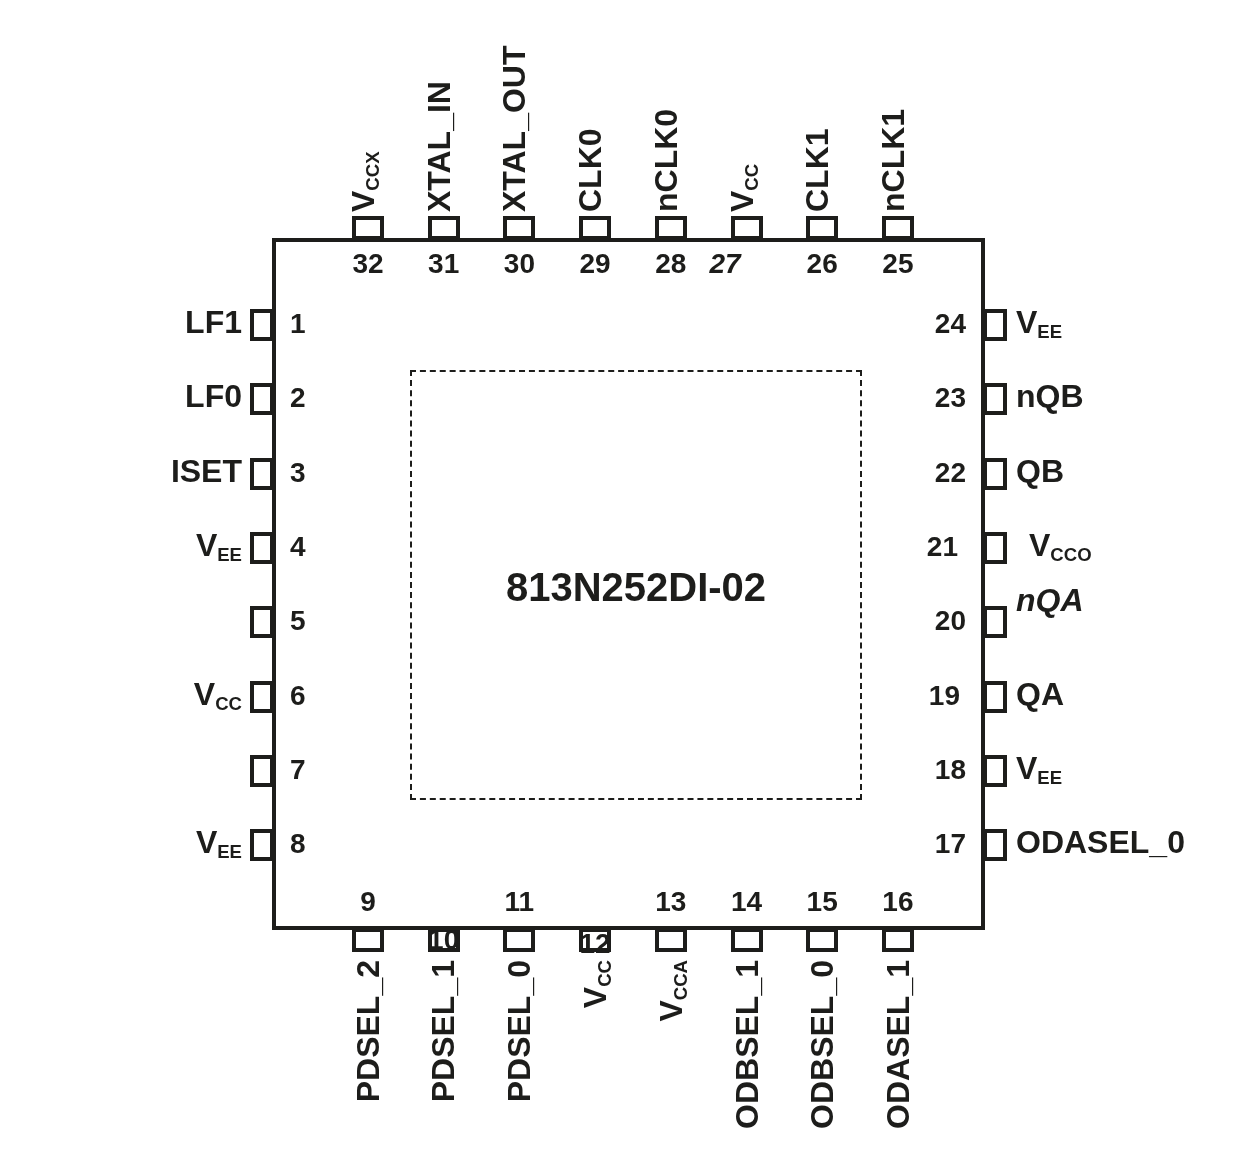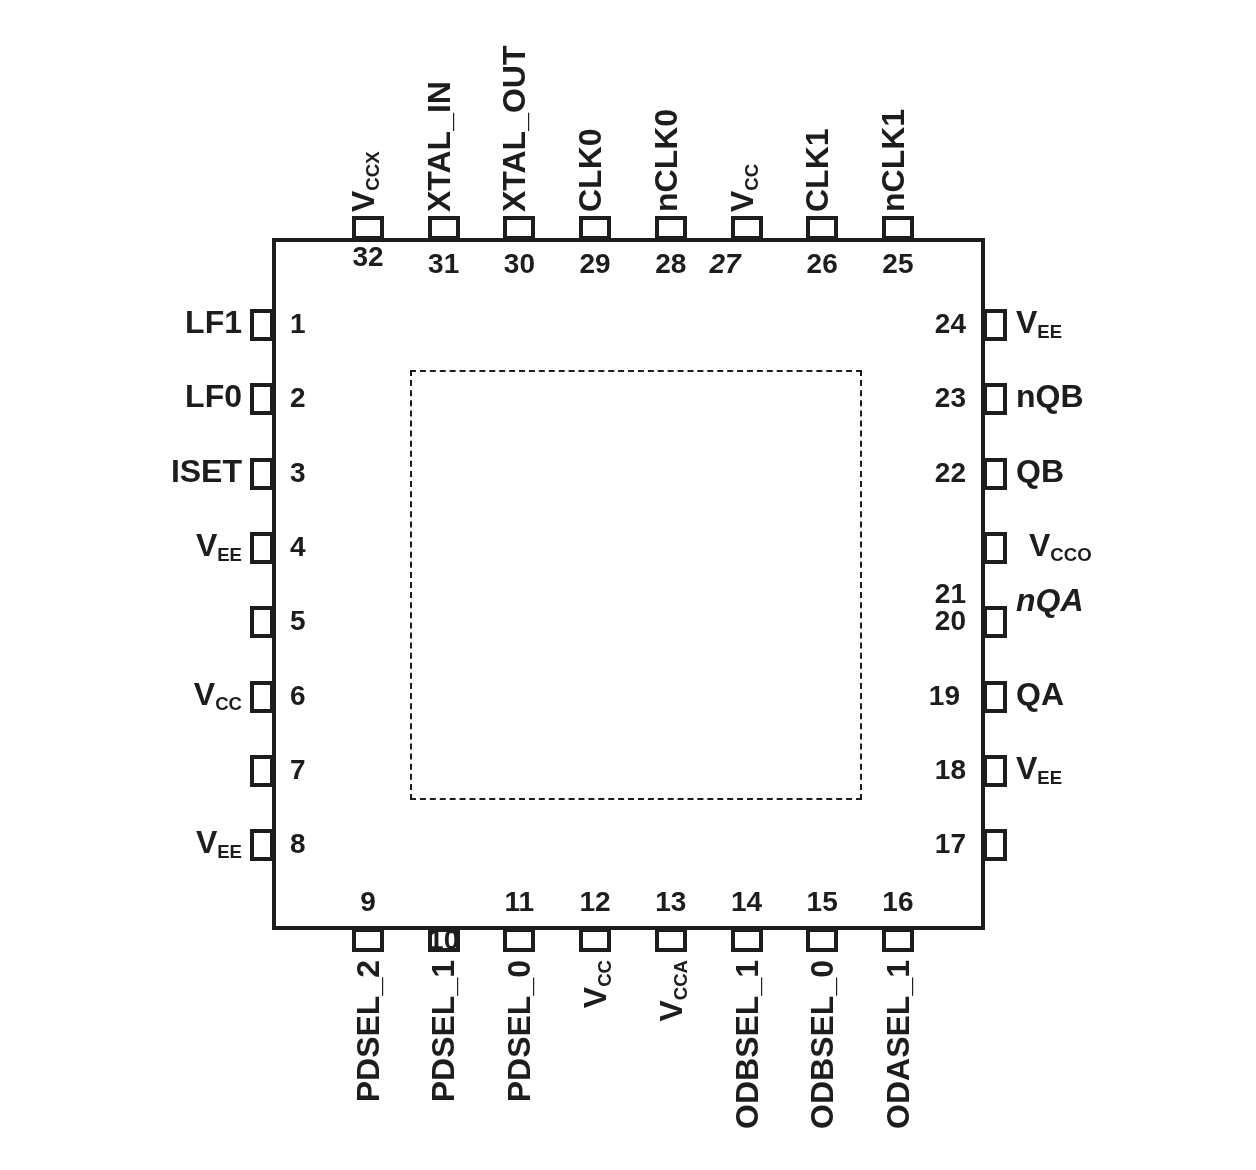--- a/index.html
+++ b/index.html
@@ -33,20 +33,21 @@
   .v-anchor { position:absolute; width:0; height:0; }
   .rot-up   { position:absolute; left:0; bottom:0; transform-origin:0 100%; transform:rotate(-90deg); line-height:32px; }
   .rot-down { position:absolute; right:0; top:0; transform-origin:100% 0; transform:rotate(-90deg); line-height:32px; }
 </style>
 </head>
 <body>
 
 <div class="canvas" id="diagram">
   <div class="chip-body"></div>
   <div class="exposed-pad"></div>
+  <div class="chip-title">813N252DI-02</div>
 <div class="stub stub-h" style="left: 250px; top: 309px;"></div>
     <div class="pin-num" style="left: 290px; top: 325px; transform: translateY(-52%);">1</div>
     <div class="pin-label" style="right: 1014px; top: 325px; transform: translateY(-52%);"><span>LF1</span><span class="sub"></span></div>
     <div class="stub stub-h" style="left: 250px; top: 383.3px;"></div>
     <div class="pin-num" style="left: 290px; top: 399.3px; transform: translateY(-52%);">2</div>
     <div class="pin-label" style="right: 1014px; top: 399.3px; transform: translateY(-52%);"><span>LF0</span><span class="sub"></span></div>
     <div class="stub stub-h" style="left: 250px; top: 457.6px;"></div>
     <div class="pin-num" style="left: 290px; top: 473.6px; transform: translateY(-52%);">3</div>
     <div class="pin-label" style="right: 1014px; top: 473.6px; transform: translateY(-52%);"><span>ISET</span><span class="sub"></span></div>
     <div class="stub stub-h" style="left: 250px; top: 531.9px;"></div>
@@ -65,35 +66,36 @@
     <div class="stub stub-h" style="left: 983px; top: 309px;"></div>
     <div class="pin-num" style="right: 290px; top: 325px; transform: translateY(-52%);">24</div>
     <div class="pin-label" style="left: 1016px; top: 325px; transform: translateY(-52%);"><span>V</span><span class="sub">EE</span></div>
     <div class="stub stub-h" style="left: 983px; top: 383.3px;"></div>
     <div class="pin-num" style="right: 290px; top: 399.3px; transform: translateY(-52%);">23</div>
     <div class="pin-label" style="left: 1016px; top: 399.3px; transform: translateY(-52%);"><span>nQB</span><span class="sub"></span></div>
     <div class="stub stub-h" style="left: 983px; top: 457.6px;"></div>
     <div class="pin-num" style="right: 290px; top: 473.6px; transform: translateY(-52%);">22</div>
     <div class="pin-label" style="left: 1016px; top: 473.6px; transform: translateY(-52%);"><span>QB</span><span class="sub"></span></div>
     <div class="stub stub-h" style="left: 983px; top: 531.9px;"></div>
-    <div class="pin-num" style="right: 290px; top: 547.9px; transform: translateY(-52%); margin-top: 47px;">21</div>
+    <div class="pin-num" style="right: 298px; top: 547.9px; transform: translateY(-52%);">21</div>
     <div class="pin-label" style="left: 1016px; top: 547.9px; transform: translateY(-52%); margin-left: 13px;"><span>V</span><span class="sub">CCO</span></div>
     <div class="stub stub-h" style="left: 983px; top: 606.2px;"></div>
     <div class="pin-num" style="right: 290px; top: 622.2px; transform: translateY(-52%);">20</div>
     <div class="pin-label" style="left: 1016px; top: 603px; transform: translateY(-52%); font-style: italic;"><span>nQA</span><span class="sub"></span></div>
     <div class="stub stub-h" style="left: 983px; top: 680.5px;"></div>
     <div class="pin-num" style="right: 296px; top: 696.5px; transform: translateY(-52%);">19</div>
     <div class="pin-label" style="left: 1016px; top: 696.5px; transform: translateY(-52%);"><span>QA</span><span class="sub"></span></div>
     <div class="stub stub-h" style="left: 983px; top: 754.8px;"></div>
     <div class="pin-num" style="right: 290px; top: 770.8px; transform: translateY(-52%);">18</div>
     <div class="pin-label" style="left: 1016px; top: 770.8px; transform: translateY(-52%);"><span>V</span><span class="sub">EE</span></div>
     <div class="stub stub-h" style="left: 983px; top: 829.1px;"></div>
     <div class="pin-num" style="right: 290px; top: 845.1px; transform: translateY(-52%);">17</div>
+    <div class="pin-label" style="left: 1016px; top: 845.1px; transform: translateY(-52%);"><span>ODASEL_0</span><span class="sub"></span></div>
     <div class="stub stub-v" style="left: 352px; top: 216px;"></div>
-    <div class="pin-num num-c" style="left: 328px; top: 241px;">32</div>
+    <div class="pin-num num-c" style="left: 328px; top: 248px;">32</div>
     <div class="v-anchor" style="left: 384px; top: 212px;">
       <div class="pin-label rot-up"><span>V</span><span class="sub">CCX</span></div>
     </div>
     <div class="stub stub-v" style="left: 427.7px; top: 216px;"></div>
     <div class="pin-num num-c" style="left: 403.7px; top: 248px;">31</div>
     <div class="v-anchor" style="left: 459.7px; top: 212px;">
       <div class="pin-label rot-up"><span>XTAL_IN</span><span class="sub"></span></div>
     </div>
     <div class="stub stub-v" style="left: 503.4px; top: 216px;"></div>
     <div class="pin-num num-c" style="left: 479.4px; top: 248px;">30</div>
@@ -134,21 +136,21 @@
     <div class="pin-num num-c" style="left: 403.7px; top: 924px;">10</div>
     <div class="v-anchor" style="left: 427.7px; top: 960px;">
       <div class="pin-label rot-down"><span>PDSEL_1</span><span class="sub"></span></div>
     </div>
     <div class="stub stub-v" style="left: 503.4px; top: 928px;"></div>
     <div class="pin-num num-c" style="left: 479.4px; top: 886px;">11</div>
     <div class="v-anchor" style="left: 503.4px; top: 960px;">
       <div class="pin-label rot-down"><span>PDSEL_0</span><span class="sub"></span></div>
     </div>
     <div class="stub stub-v" style="left: 579.1px; top: 928px;"></div>
-    <div class="pin-num num-c" style="left: 555.1px; top: 886px;">12</div>
+    <div class="pin-num num-c" style="left: 555.1px; top: 928px;">12</div>
     <div class="v-anchor" style="left: 579.1px; top: 960px;">
       <div class="pin-label rot-down"><span>V</span><span class="sub">CC</span></div>
     </div>
     <div class="stub stub-v" style="left: 654.8px; top: 928px;"></div>
     <div class="pin-num num-c" style="left: 630.8px; top: 886px;">13</div>
     <div class="v-anchor" style="left: 654.8px; top: 960px;">
       <div class="pin-label rot-down"><span>V</span><span class="sub">CCA</span></div>
     </div>
     <div class="stub stub-v" style="left: 730.5px; top: 928px;"></div>
     <div class="pin-num num-c" style="left: 706.5px; top: 886px;">14</div>

